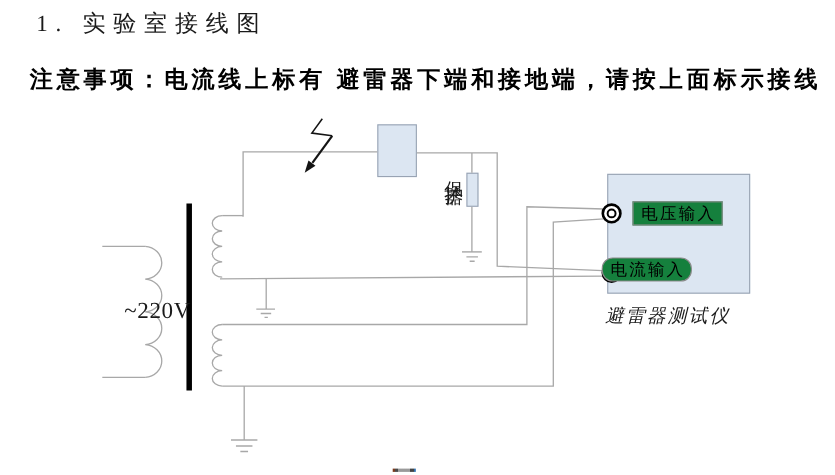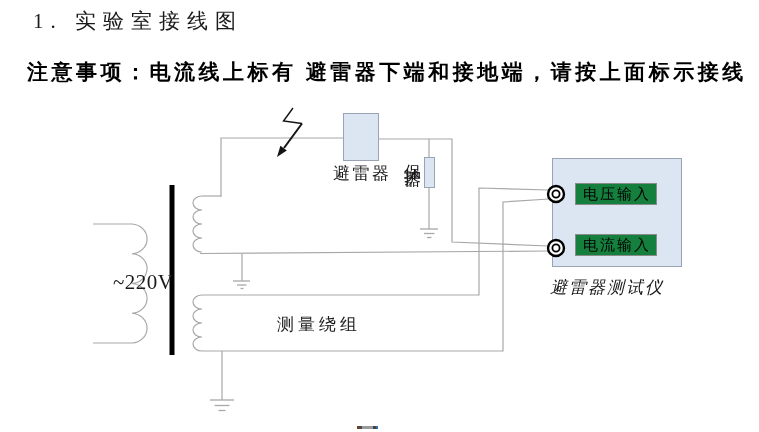--- a/index.html
+++ b/index.html
@@ -26,21 +26,21 @@
   .arrester-box{left:343px;top:113px;width:36px;height:48px;}
   .protector-rect{left:424px;top:157px;width:11px;height:31px;}
   .tester-box{left:552px;top:158px;width:130px;height:109px;}
   .io-box{
     position:absolute;background:#15803d;border:1px solid #8a8a8a;
     box-sizing:border-box;z-index:3;display:flex;align-items:center;
     justify-content:center;font-family:"Liberation Serif",serif;
     font-size:15px;letter-spacing:2px;text-indent:2px;white-space:nowrap;
   }
   .voltage-io{left:575px;top:183px;width:82px;height:22px;}
-  .current-io{left:575px;top:234px;width:82px;height:22px;}
+  .current-io{left:547px;top:234px;width:82px;height:22px;border-radius:10px;}
   .lbl{
     position:absolute;font-family:"Liberation Serif",serif;color:#1a1a1a;
     white-space:nowrap;z-index:3;
   }
   .lbl-arrester{left:333px;top:162px;font-size:17px;letter-spacing:2.5px;}
   .lbl-protector{
     left:401px;top:151px;font-size:17px;letter-spacing:3px;
     writing-mode:vertical-rl;text-orientation:upright;
   }
   .lbl-winding{left:277px;top:313px;font-size:17px;letter-spacing:4px;}
@@ -118,23 +118,21 @@
       <circle cx="556" cy="194" r="8" fill="#fff" stroke="#000" stroke-width="2.4"></circle>
       <circle cx="556" cy="194" r="3.6" fill="#fff" stroke="#000" stroke-width="1.8"></circle>
     </g>
     <g>
       <circle cx="556" cy="248" r="8" fill="#fff" stroke="#000" stroke-width="2.4"></circle>
       <circle cx="556" cy="248" r="3.6" fill="#fff" stroke="#000" stroke-width="1.8"></circle>
     </g>
   </svg>
 
   <div class="lbl lbl-source">~220V</div>
-  <div class="lbl lbl-arrester">避雷器</div>
   <div class="lbl lbl-protector">保护器</div>
-  <div class="lbl lbl-winding">测量绕组</div>
   <div class="lbl lbl-tester">避雷器测试仪</div>
 
   <div class="io-box voltage-io">电压输入</div>
   <div class="io-box current-io">电流输入</div>
 
   <div class="clipped-caption"></div>
 
 </div>
 
 </body></html>

